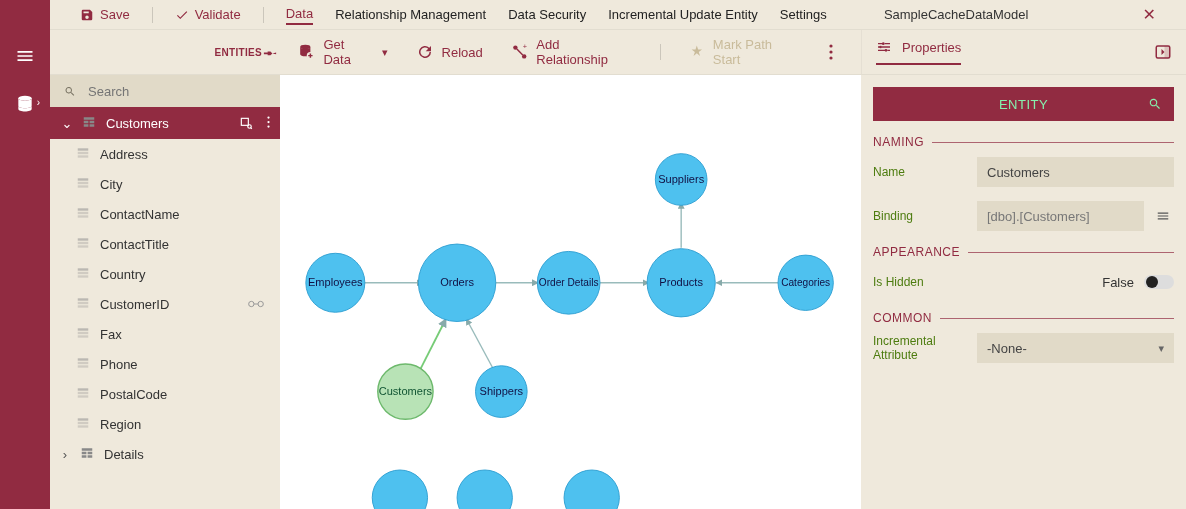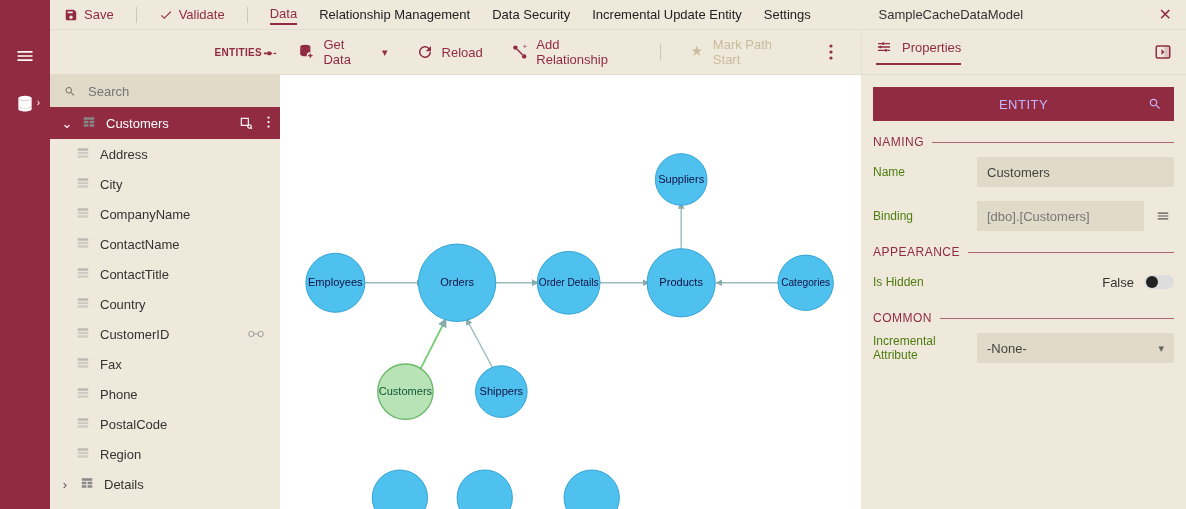--- a/index.html
+++ b/index.html
@@ -18,21 +18,21 @@
   html, body { margin:0; padding:0; height:100%; font-family: "Segoe UI", Arial, sans-serif; font-size:13px; color:var(--text); background:var(--beige); }
   .app { display:flex; width:1186px; height:509px; overflow:hidden; background:var(--beige); }
 
   
   .rail { width:50px; background:var(--maroon); display:flex; flex-direction:column; align-items:center; padding-top:45px; gap:26px; }
   .rail .ricon { color:#fff; width:22px; height:22px; display:flex; align-items:center; justify-content:center; }
 
   .main { flex:1; display:flex; flex-direction:column; min-width:0; }
 
   
-  .topbar { height:30px; display:flex; align-items:center; padding:0 14px; background:var(--beige); border-bottom:1px solid rgba(0,0,0,0.05); font-size:13px;justify-content:center; }
+  .topbar { height:30px; display:flex; align-items:center; padding:0 30px; background:var(--beige); border-bottom:1px solid rgba(0,0,0,0.05); font-size:13px;justify-content:center; }
   .topgroup { display:flex; align-items:center; gap:22px; }
   .titem { display:flex; align-items:center; gap:6px; color:var(--maroon); cursor:pointer; white-space:nowrap; }
   .titem.plain { color:#222; }
   .titem.active { border-bottom:2px solid var(--maroon); padding-bottom:2px; margin-bottom:-2px;}
   .sep { width:1px; height:16px; background:rgba(0,0,0,0.15); }
   .top-title { margin-left:auto; margin-right:auto; color:#333; }
   .top-close { margin-left:auto; color:var(--maroon); font-size:16px; cursor:pointer; }
 
   
   .toolrow { height:45px; display:flex; align-items:stretch; background:var(--beige); border-bottom:1px solid rgba(0,0,0,0.05); }
@@ -65,21 +65,21 @@
   .entity .chev { width:14px; text-align:center; color:#555; }
   .field .ic, .entity .ic, .sel-entity .ic { color:#888; width:16px; height:16px; flex-shrink:0; }
   .field .right { margin-left:auto; margin-right:16px; color:#999; }
 
   
   .canvas { flex:1; background:#fff; position:relative; overflow:hidden; }
   .canvas svg { position:absolute; inset:0; width:100%; height:100%; }
 
   
   .props { width:325px; background:var(--beige); padding:12px; overflow-y:auto; }
-  .chip { height:34px; background:var(--maroon); color:#c4b5fd; display:flex; align-items:center; justify-content:center; font-size:13px; letter-spacing:.5px; position:relative; margin-bottom:14px; }
+  .chip { height:34px; background:var(--maroon); color:#86efac; display:flex; align-items:center; justify-content:center; font-size:13px; letter-spacing:.5px; position:relative; margin-bottom:14px; }
   .chip .srch { position:absolute; right:12px; }
   .sect { margin-bottom:14px; }
   .sect-title { color:var(--maroon); font-size:12px; letter-spacing:.5px; display:flex; align-items:center; gap:8px; margin-bottom:8px; }
   .sect-title::after { content:""; flex:1; height:1px; background:var(--maroon); opacity:.7; }
   .prow { display:flex; align-items:center; gap:8px; min-height:30px; margin-bottom:4px; }
   .plabel { width:96px; color:#4d7c0f; font-size:12px; }
   .pval { flex:1; height:30px; background:var(--beige-dark); display:flex; align-items:center; padding:0 10px; color:#444; font-size:13px; }
   .pval.select { justify-content:space-between; cursor:pointer;text-align:right; }
   .pval.read { color:#777; }
   .paction { width:22px; height:22px; display:flex; align-items:center; justify-content:center; color:#555; }
@@ -277,30 +277,20 @@
               <span>City</span>
             </div>
             <div class="field">
               <span class="ic">
                 <svg width="14" height="14" viewBox="0 0 24 24">
                   <rect x="3" y="4" width="18" height="4" fill="currentColor" opacity=".5"></rect>
                   <rect x="3" y="10" width="18" height="4" fill="currentColor" opacity=".3"></rect>
                   <rect x="3" y="16" width="18" height="4" fill="currentColor" opacity=".3"></rect>
                 </svg>
               </span>
-              <span>CompanyName</span>
-            </div>
-            <div class="field">
-              <span class="ic">
-                <svg width="14" height="14" viewBox="0 0 24 24">
-                  <rect x="3" y="4" width="18" height="4" fill="currentColor" opacity=".5"></rect>
-                  <rect x="3" y="10" width="18" height="4" fill="currentColor" opacity=".3"></rect>
-                  <rect x="3" y="16" width="18" height="4" fill="currentColor" opacity=".3"></rect>
-                </svg>
-              </span>
               <span>ContactName</span>
             </div>
             <div class="field">
               <span class="ic">
                 <svg width="14" height="14" viewBox="0 0 24 24">
                   <rect x="3" y="4" width="18" height="4" fill="currentColor" opacity=".5"></rect>
                   <rect x="3" y="10" width="18" height="4" fill="currentColor" opacity=".3"></rect>
                   <rect x="3" y="16" width="18" height="4" fill="currentColor" opacity=".3"></rect>
                 </svg>
               </span>

